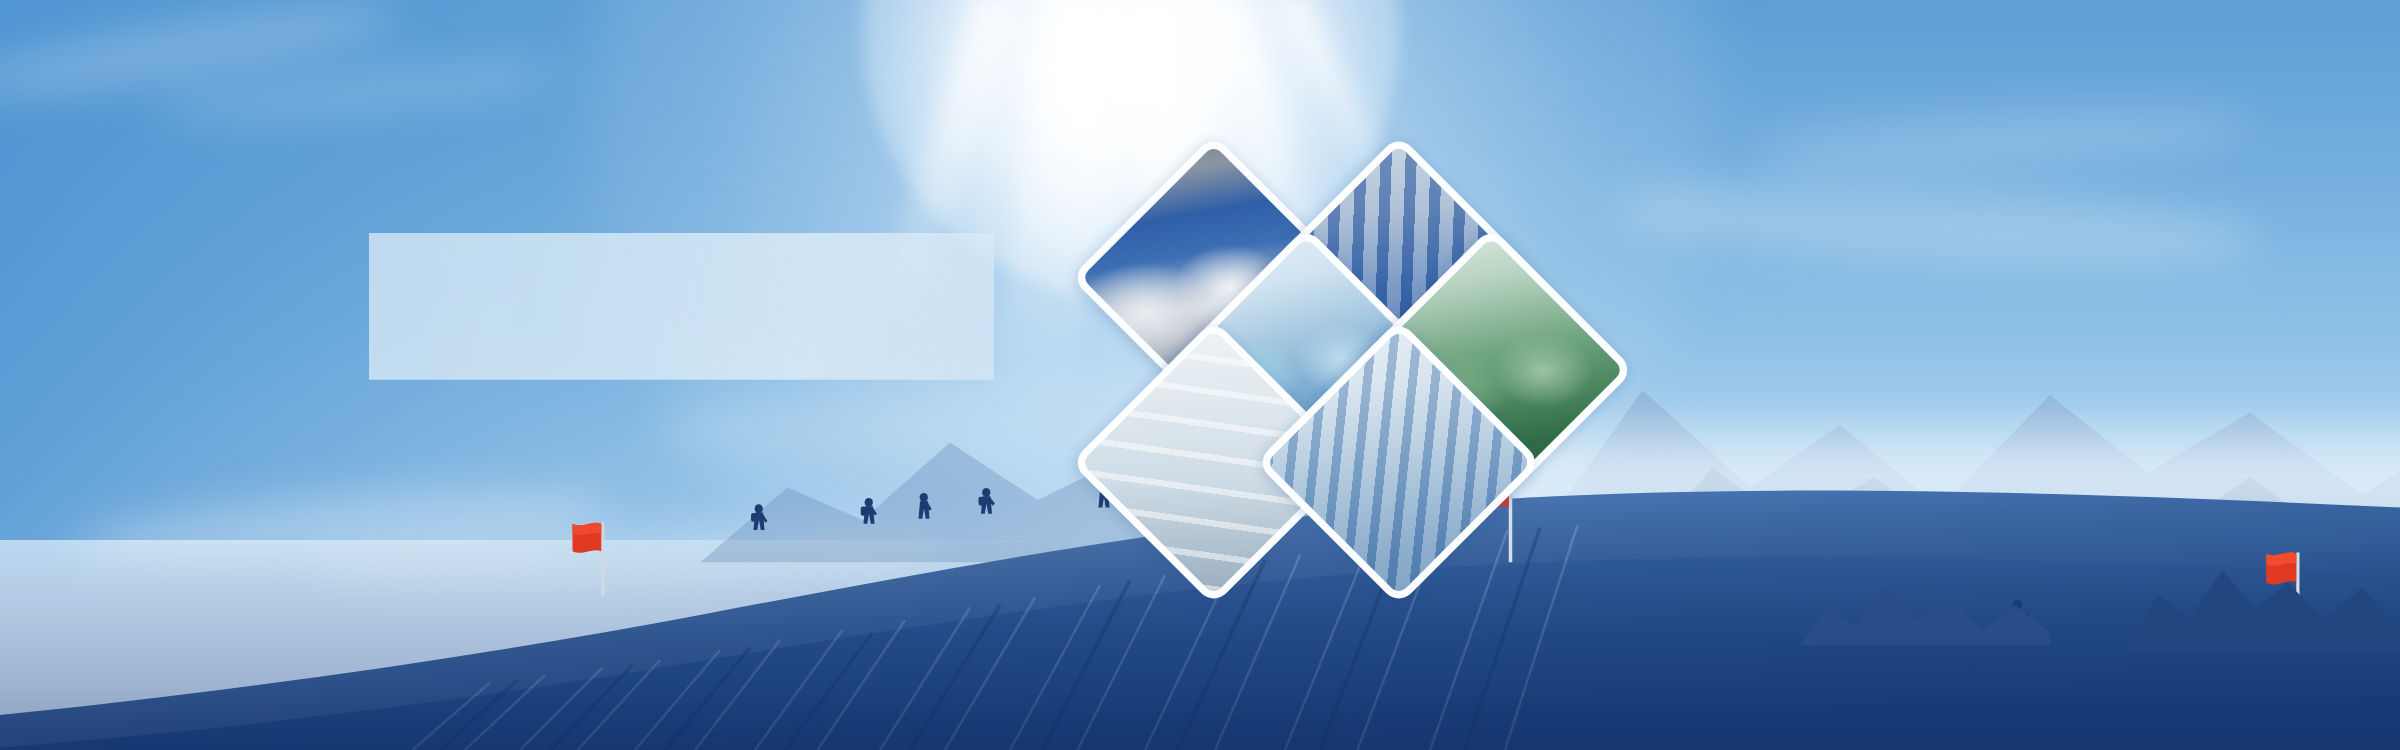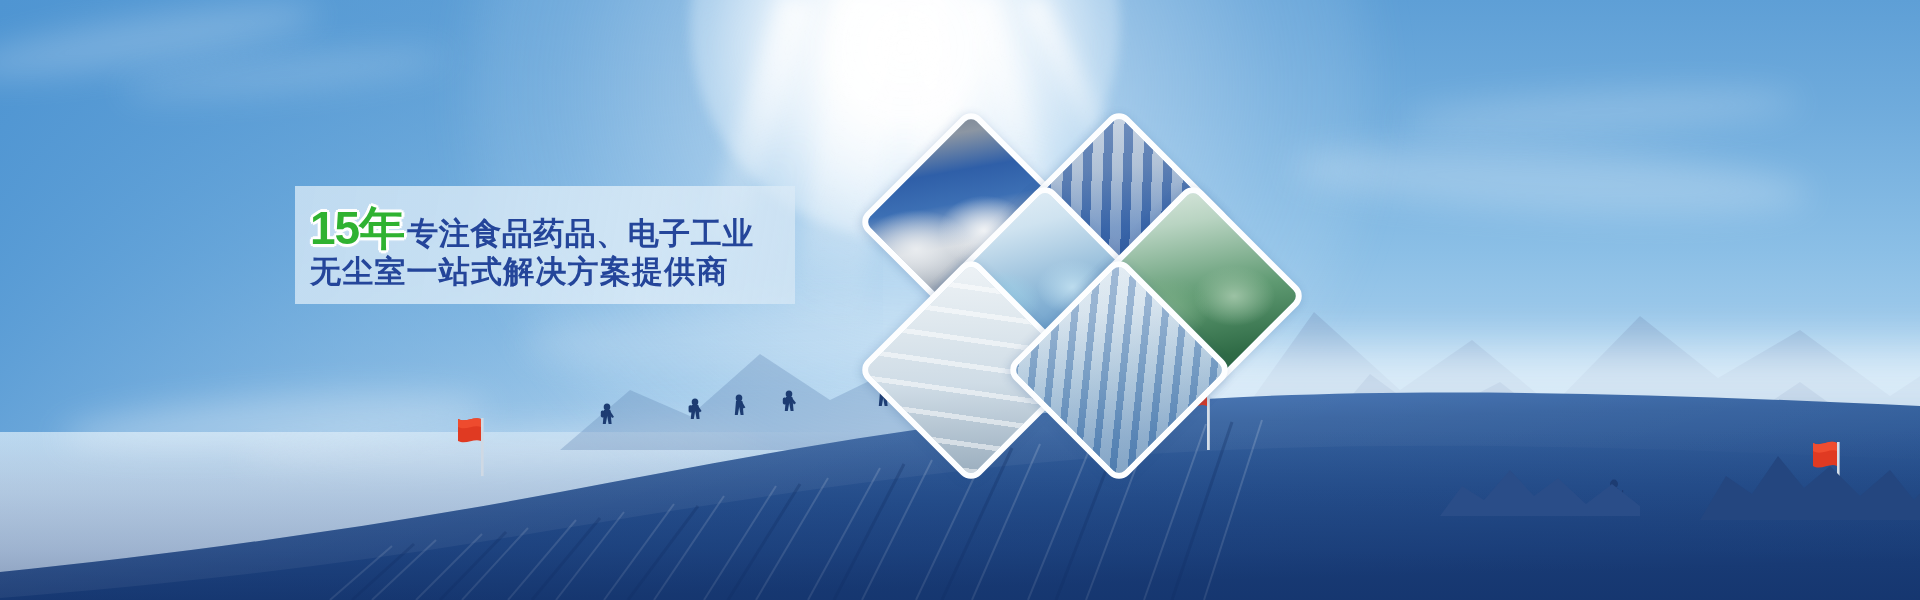--- a/index.html
+++ b/index.html
@@ -380,21 +380,14 @@
       </div>
     <div class="dia" style="left:60px;  top:204px;">
         <div class="ph ph-d"></div>
       </div>
     <div class="dia" style="left:208px; top:204px;">
         <div class="ph ph-f"></div>
       </div>
   </div>
 
   <div class="text-panel"></div>
-  <div class="headline">
-    <div class="line line1">
-      <span class="years">15年</span>
-      <span class="lead">专注食品药品、电子工业</span>
-    </div>
-    <div class="line line2">无尘室一站式解决方案提供商</div>
-  </div>
 
 </div>
 
 </body></html>

